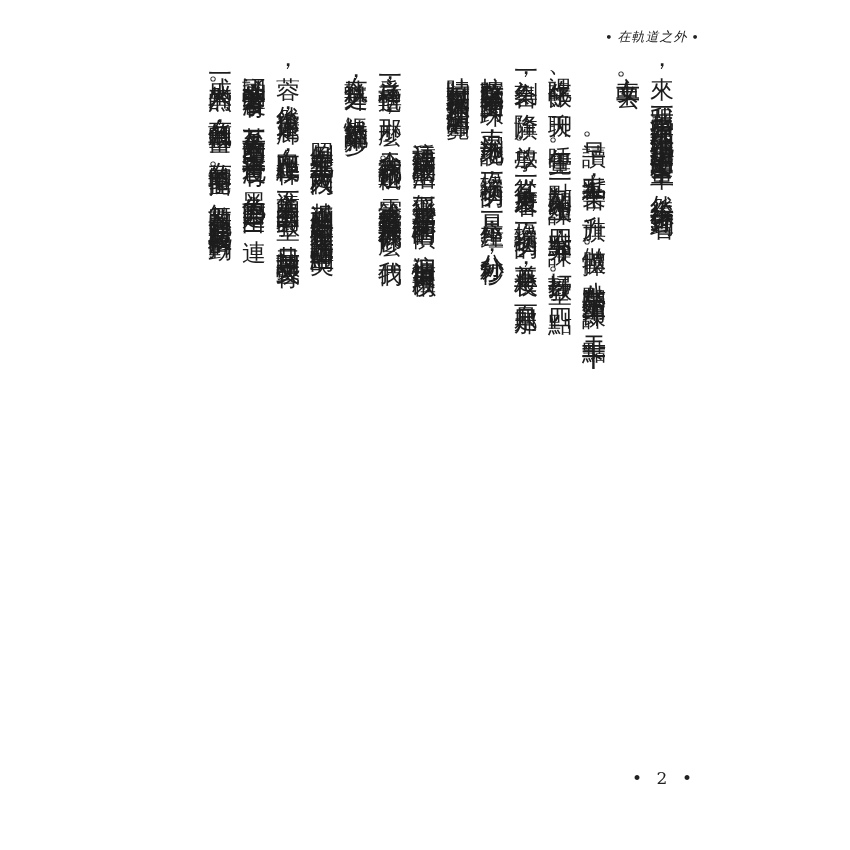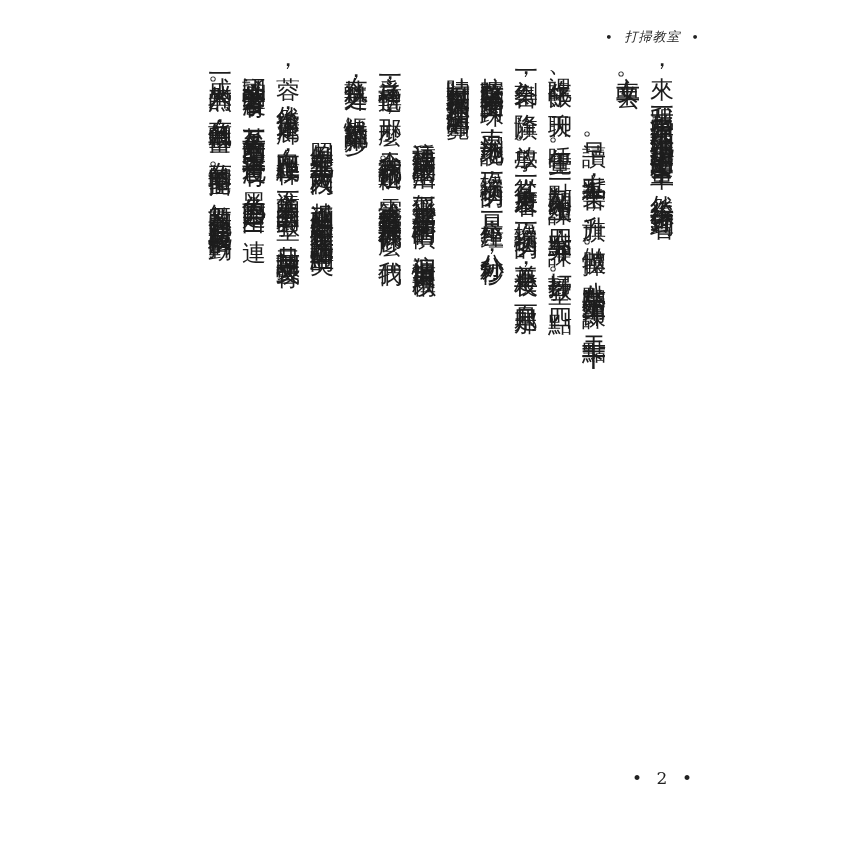--- a/index.html
+++ b/index.html
@@ -8,21 +8,21 @@
   .page{position:absolute;top:0;left:0;width:850px;height:850px;}
   .col{position:absolute;top:58px;width:30px;font-size:24px;line-height:32.6px;writing-mode:vertical-rl;text-orientation:upright;letter-spacing:2.6px;white-space:nowrap;color:#1d1d1d;}
   .pagenum{position:absolute;top:768px;left:632px;width:60px;display:flex;justify-content:space-between;font-size:17px;color:#222;}
 </style>
 </head>
 <body>
 
 <div class="page">
   <div class="header">
     <span>•</span>
-    <span>打掃教室</span>
+    <span>在軌道之外</span>
     <span>•</span>
   </div>
 
   <div id="columns">
     <div class="col" style="left: 648px; top: 58px;">來，我跟着一車子同樣由外地到這小鎮求學的男女學生下車，然後步行十分鐘到省</div>
     <div class="col" style="left: 614px; top: 58px;">立女中去。</div>
     <div class="col" style="left: 580px; top: 123px;">早讀。七點五十集合，升旗，做體操。八點半開始上第一節課。十二點二十下</div>
     <div class="col" style="left: 546px; top: 58px;">課吃午飯、聊天、睡午覺。一點一刻又開始上課。四點五分下課，打掃教室。四點</div>
     <div class="col" style="left: 512px; top: 58px;">一刻集合，降旗、放學。從某一角度來看，操縱這一切的，並不是校長，而只是那</div>
     <div class="col" style="left: 478px; top: 58px;">按時啓動電鈴的女工阿珠。更深刻地說，操縱這一切的，只是一座鐘：分分秒秒，</div>

